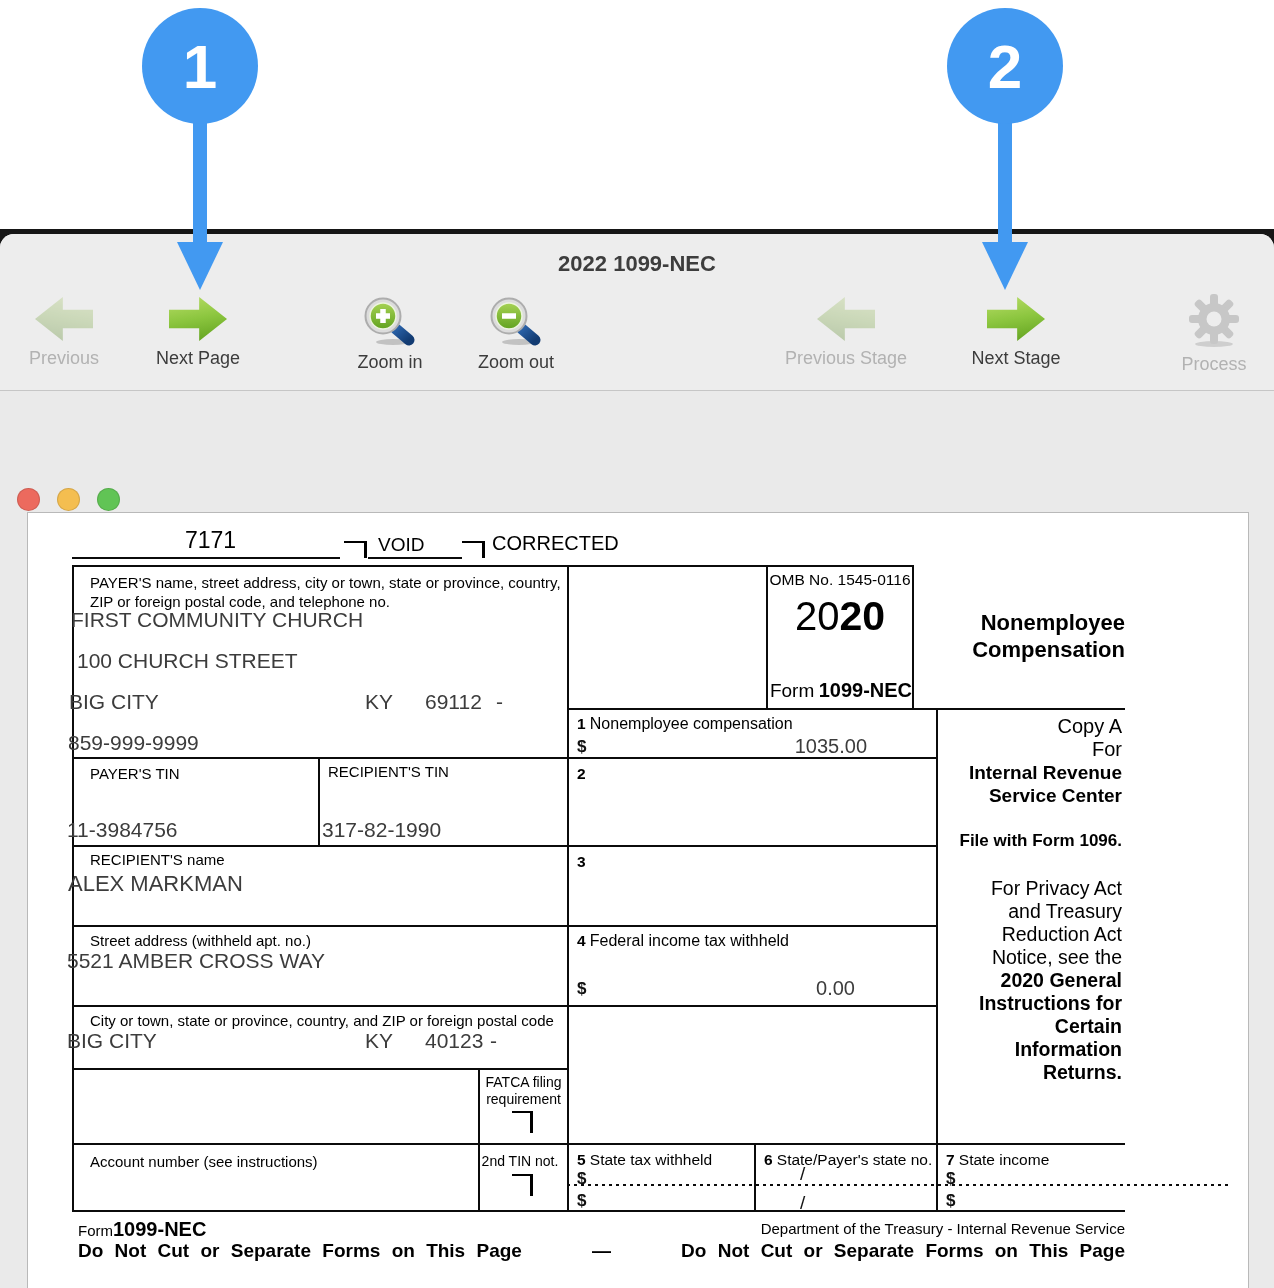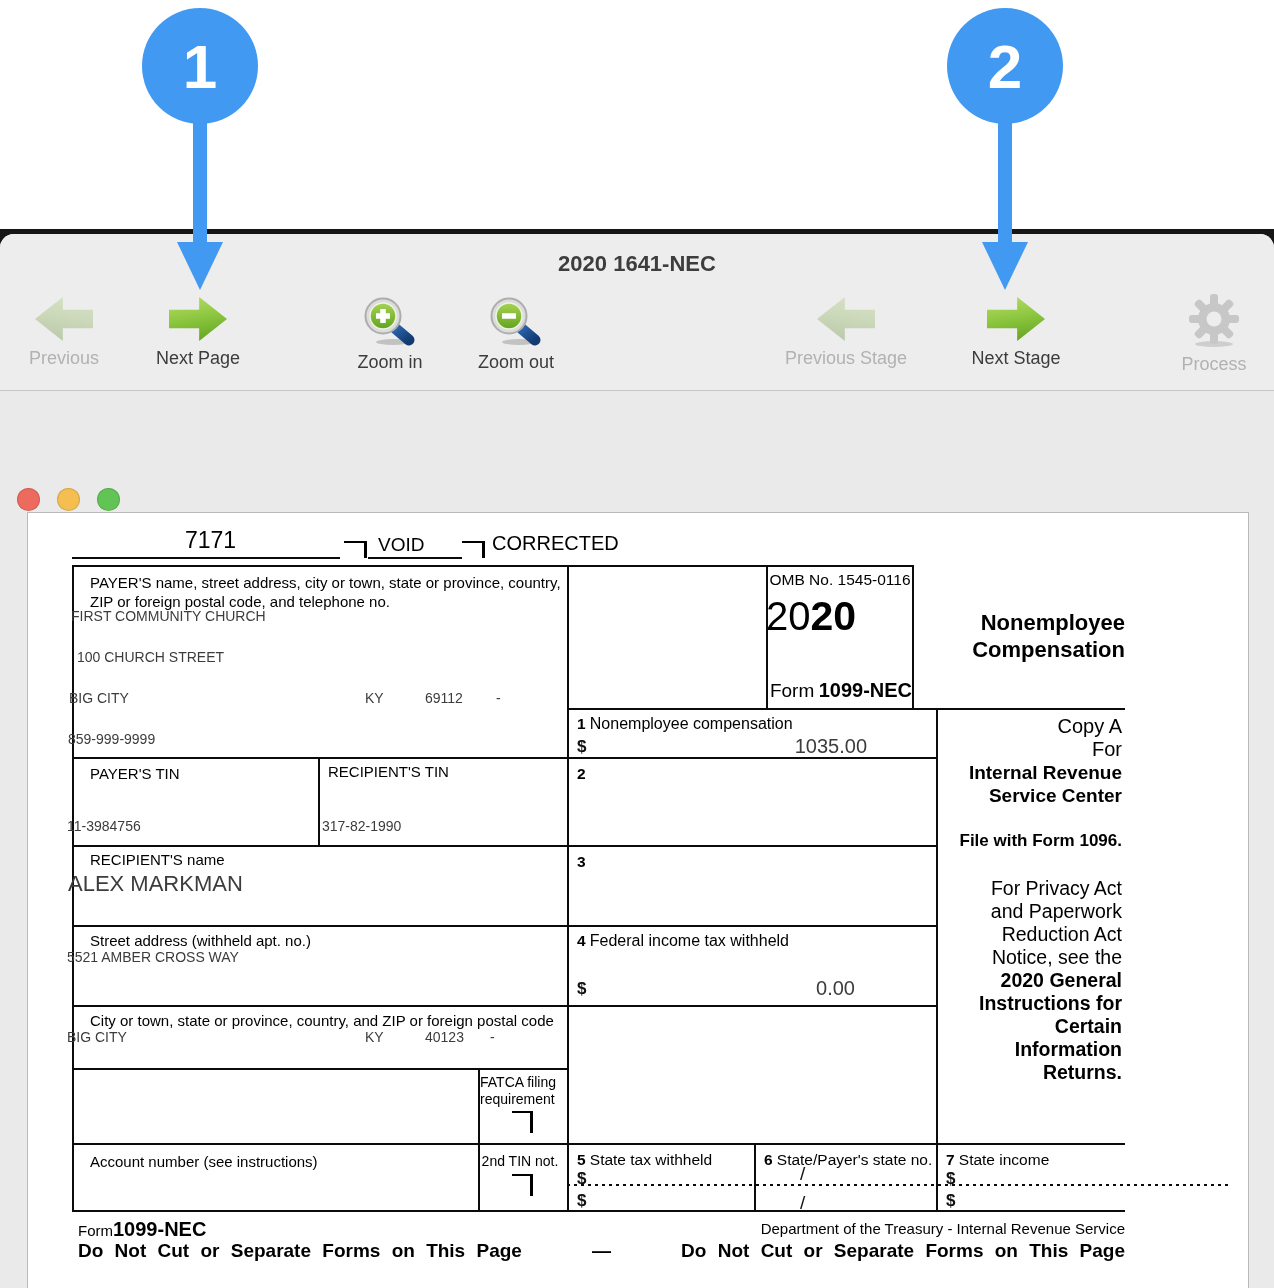--- a/index.html
+++ b/index.html
@@ -36,21 +36,21 @@
   .icon-svg{display:block;}
 
   
   .page{position:absolute;left:27px;top:512px;width:1220px;height:790px;background:#ffffff;
         border:1px solid #B9B9B9;}
   .page .ln{position:absolute;background:#0b0b0b;}
   .page .dash{position:absolute;height:2px;
         background-image:repeating-linear-gradient(90deg,#0b0b0b 0 3px,transparent 3px 7px);}
   .lbl{position:absolute;font-size:15px;color:#000;white-space:nowrap;}
   .lbl .bnum{font-weight:700;font-size:15.5px;}
-  .val{position:absolute;font-size:14px;color:#3C3C3C;white-space:nowrap;}
+  .val{position:absolute;font-size:21px;color:#3C3C3C;white-space:nowrap;}
   .bracket{position:absolute;border-top:2.5px solid #000;border-right:3.5px solid #000;}
   .dollar{position:absolute;font-size:17px;font-weight:700;color:#111;}
   .cc{width:100%;text-align:right;color:#000;}
   .cc-big{font-size:20px;font-weight:400;line-height:23px;}
   .cc-med{font-size:19px;font-weight:700;line-height:23px;}
   .cc-file{font-size:17px;font-weight:700;line-height:20px;margin-top:24px;}
   .cc-reg{font-size:19.5px;font-weight:400;line-height:23px;}
   .cc-breg{font-size:19.5px;font-weight:700;line-height:23px;}
   .gap-top{margin-top:26px;}
 
@@ -66,21 +66,21 @@
 </head>
 <body>
 
 <div class="black-band"></div>
 
 <div class="window">
   <div class="chrome"></div>
   <span class="traffic t-red"></span>
   <span class="traffic t-yellow"></span>
   <span class="traffic t-green"></span>
-  <div class="win-title abs" style="top:17px">2020 1641-NEC</div>
+  <div class="win-title abs" style="top:17px">2022 1099-NEC</div>
 
   <div class="tb-item disabled arrow-left" style="left:4px;top:62px;width:120px">
     <div class="arrow-icon"></div>
     <div class="tb-label">Previous</div>
   </div>
   <div class="tb-item" style="left:138px;top:62px;width:120px">
     <div class="arrow-icon"></div>
     <div class="tb-label">Next Page</div>
   </div>
 
@@ -174,21 +174,21 @@
     <div class="lbl" style="left:62px;top:80px">ZIP or foreign postal code, and telephone no.</div>
     <div class="val" style="left:43px;top:95px">FIRST COMMUNITY CHURCH</div>
     <div class="val" style="left:49px;top:136px">100 CHURCH STREET</div>
     <div class="val" style="left:41px;top:177px">BIG CITY</div>
     <div class="val" style="left:337px;top:177px">KY</div>
     <div class="val" style="left:397px;top:177px">69112</div>
     <div class="val" style="left:468px;top:177px">-</div>
     <div class="val" style="left:40px;top:218px">859-999-9999</div>
 
     <div class="abs" style="left:738px;top:58px;width:148px;text-align:center;font-size:15.5px;color:#000">OMB No. 1545-0116</div>
-    <div class="abs" style="left:738px;top:80px;width:148px;color:#000">
+    <div class="abs" style="left:738px;top:80px;width:148px;text-align:center;color:#000">
       <span style="font-size:40px;font-weight:400">20</span><span style="font-size:41px;font-weight:800">20</span>
     </div>
     <div class="abs" style="left:738px;top:166px;width:150px;text-align:center;color:#000">
       <span style="font-size:19px">Form</span>
       <span style="font-size:20px;font-weight:800">1099-NEC</span>
     </div>
 
     <div class="abs" style="left:880px;top:96px;width:217px;text-align:right;font-size:22px;font-weight:700;color:#000;line-height:27px">
       <div>Nonemployee</div>
       <div>Compensation</div>
@@ -216,21 +216,21 @@
       <span style="font-size:16px">Federal income tax withheld</span></div>
     <span class="dollar" style="left:549px;top:466px">$</span>
     <div class="val" style="left:549px;top:464px;width:278px;text-align:right;font-size:20px">0.00</div>
 
     <div class="lbl" style="left:62px;top:499px">City or town, state or province, country, and ZIP or foreign postal code</div>
     <div class="val" style="left:39px;top:516px">BIG CITY</div>
     <div class="val" style="left:337px;top:516px">KY</div>
     <div class="val" style="left:397px;top:516px">40123</div>
     <div class="val" style="left:462px;top:516px">-</div>
 
-    <div class="abs" style="left:452px;top:561px;width:87px;text-align:left;font-size:14px;color:#000;line-height:17px">
+    <div class="abs" style="left:452px;top:561px;width:87px;text-align:center;font-size:14px;color:#000;line-height:17px">
       <div>FATCA filing</div>
       <div>requirement</div>
     </div>
     <span class="bracket" style="left:484px;top:598px;width:18px;height:20px"></span>
 
     <div class="lbl" style="left:62px;top:640px">Account number (see instructions)</div>
     <div class="abs" style="left:452px;top:640px;width:80px;text-align:center;font-size:14px;color:#000">2nd TIN not.</div>
     <span class="bracket" style="left:484px;top:661px;width:18px;height:20px"></span>
 
     <div class="lbl" style="left:549px;top:638px"><span class="bnum">5</span>
@@ -248,21 +248,21 @@
     <span class="dollar" style="left:918px;top:656px">$</span>
     <span class="dollar" style="left:918px;top:678px">$</span>
 
     <div class="abs" style="left:920px;top:202px;width:174px;white-space:normal">
       <div class="cc cc-big">Copy A</div>
       <div class="cc cc-big">For</div>
       <div class="cc cc-med">Internal Revenue</div>
       <div class="cc cc-med">Service Center</div>
       <div class="cc cc-file">File with Form 1096.</div>
       <div class="cc cc-reg gap-top">For Privacy Act</div>
-      <div class="cc cc-reg">and Paperwork</div>
+      <div class="cc cc-reg">and Treasury</div>
       <div class="cc cc-reg">Reduction Act</div>
       <div class="cc cc-reg">Notice, see the</div>
       <div class="cc cc-breg">2020 General</div>
       <div class="cc cc-breg">Instructions for</div>
       <div class="cc cc-breg">Certain</div>
       <div class="cc cc-breg">Information</div>
       <div class="cc cc-breg">Returns.</div>
     </div>
 
     <div class="abs" style="left:50px;top:705px;color:#000">

